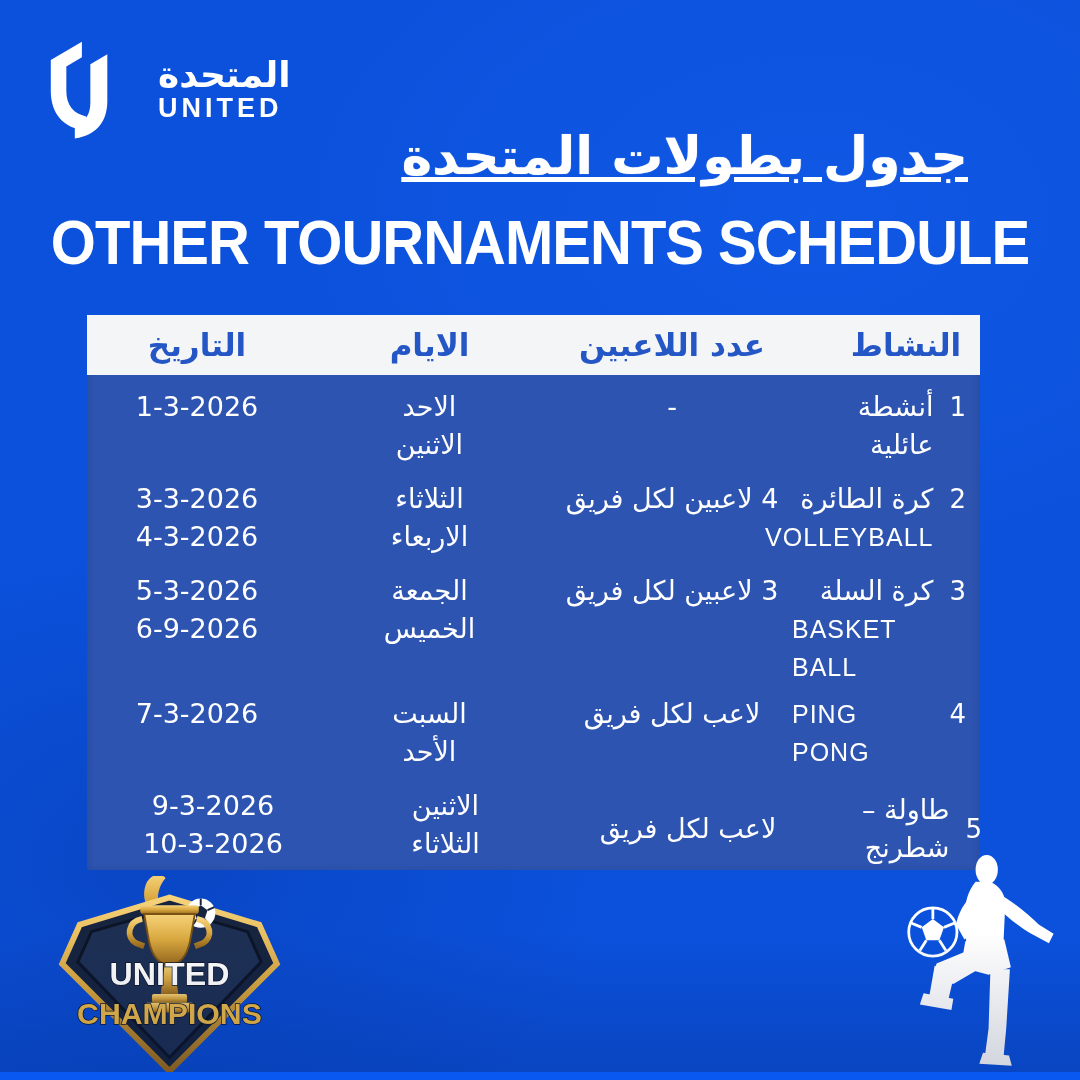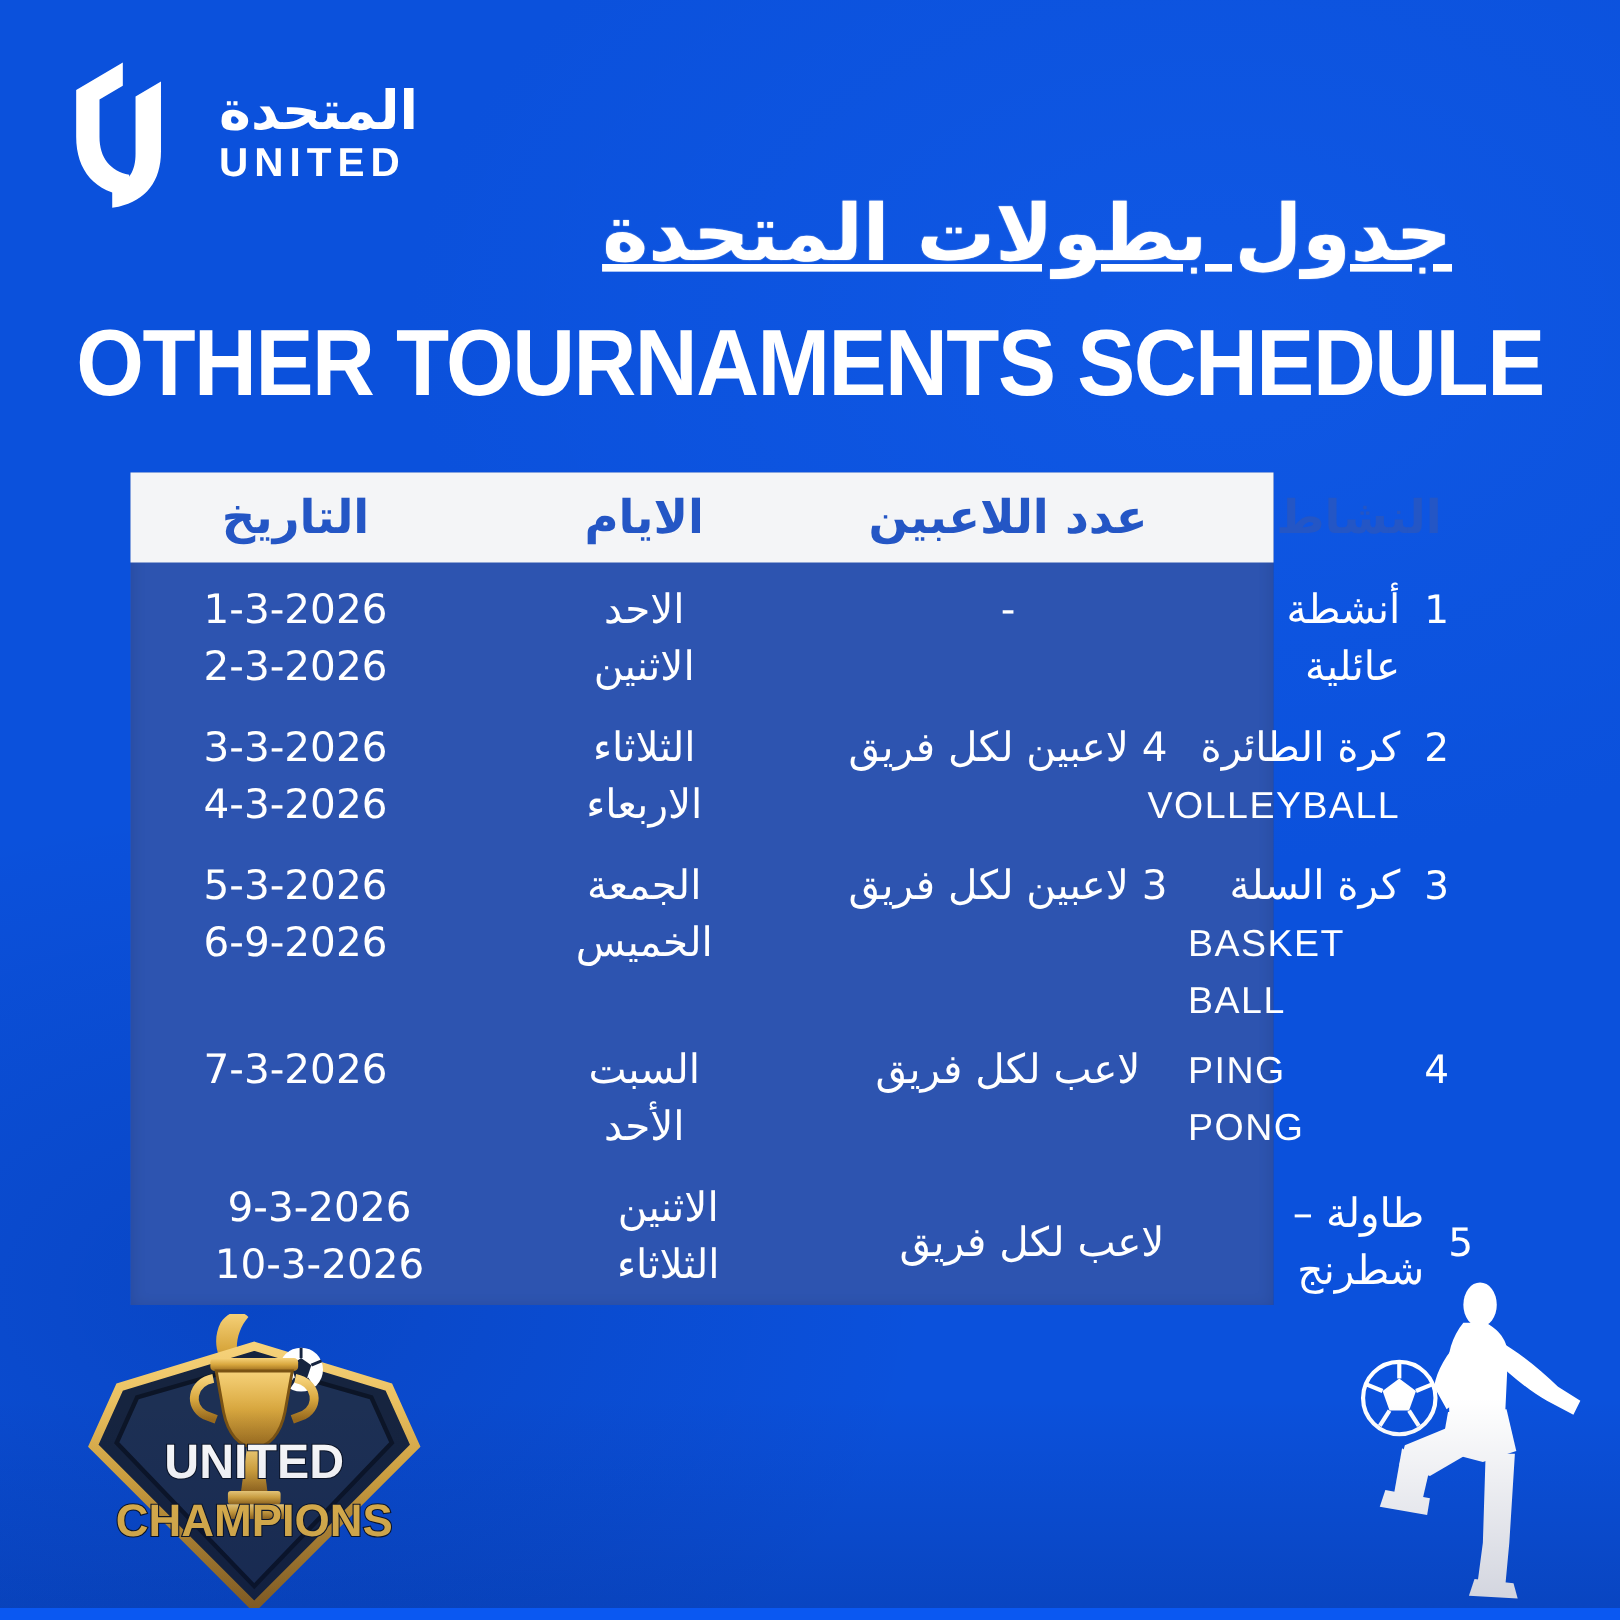--- a/index.html
+++ b/index.html
@@ -17,21 +17,21 @@
   .poster::after{ 
     content:"";position:absolute;left:0;right:0;bottom:8px;height:140px;
     background:linear-gradient(to bottom, rgba(0,15,70,0), rgba(0,15,70,.18));
     pointer-events:none;
   }
   .bottom-strip{position:absolute;left:0;bottom:0;width:100%;height:8px;background:#0a58f2;}
 
   
   .brand{position:absolute;left:38px;top:36px;display:flex;align-items:center;gap:16px;}
   .brand svg{display:block;}
-  .brand-text{display:flex;flex-direction:column;line-height:1.05;}
+  .brand-text{display:flex;flex-direction:column;line-height:1.05;margin-left:12px;}
   .brand-ar{font-size:36px;font-weight:bold;}
   .brand-en{font-size:27px;font-weight:bold;letter-spacing:4px;font-family:"Liberation Sans",sans-serif;}
 
   
   .title-ar{
     position:absolute;top:126px;right:112px;
     direction:rtl;font-size:52px;font-weight:bold;
     text-shadow:0 0 1px rgba(255,255,255,.6);
     text-decoration:underline;
   }
@@ -39,21 +39,21 @@
     position:absolute;top:206px;left:0;width:100%;
     text-align:center;
     font-family:"Liberation Sans",sans-serif;
     font-size:58px;font-weight:bold;letter-spacing:-1px;
     transform:scaleY(1.08);transform-origin:top center;
     white-space:nowrap;
   }
 
   
   .panel{
-    position:absolute;left:87px;top:315px;width:762px;height:555px;
+    position:absolute;left:87px;top:315px;width:893px;height:555px;
     background:#2d54b0;
     box-shadow:0 2px 10px rgba(0,0,30,.15) inset;
     display:flex;flex-direction:column;
   }
   .thead{
     height:60px;flex:0 0 60px;background:#f4f5f7;
     display:grid;grid-template-columns:220px 245px 240px 188px;
     align-items:center;
     color:#2456c5;font-weight:bold;font-size:31px;
   }
@@ -107,21 +107,20 @@
       <div class="h h-days">الايام</div>
       <div class="h h-players">عدد اللاعبين</div>
       <div class="h h-activity">النشاط</div>
     </div>
 
     <div class="tbody">
 
       <div class="row">
         <div class="cell c-date">
           <div>1-3-2026</div>
-          <div>2-3-2026</div>
         </div>
         <div class="cell c-days">
           <div>الاحد</div>
           <div>الاثنين</div>
         </div>
         <div class="cell c-players">-</div>
         <div class="cell c-act">
           <span class="act-num">1</span>
           <span class="act-names">
             <span>أنشطة عائلية</span>

